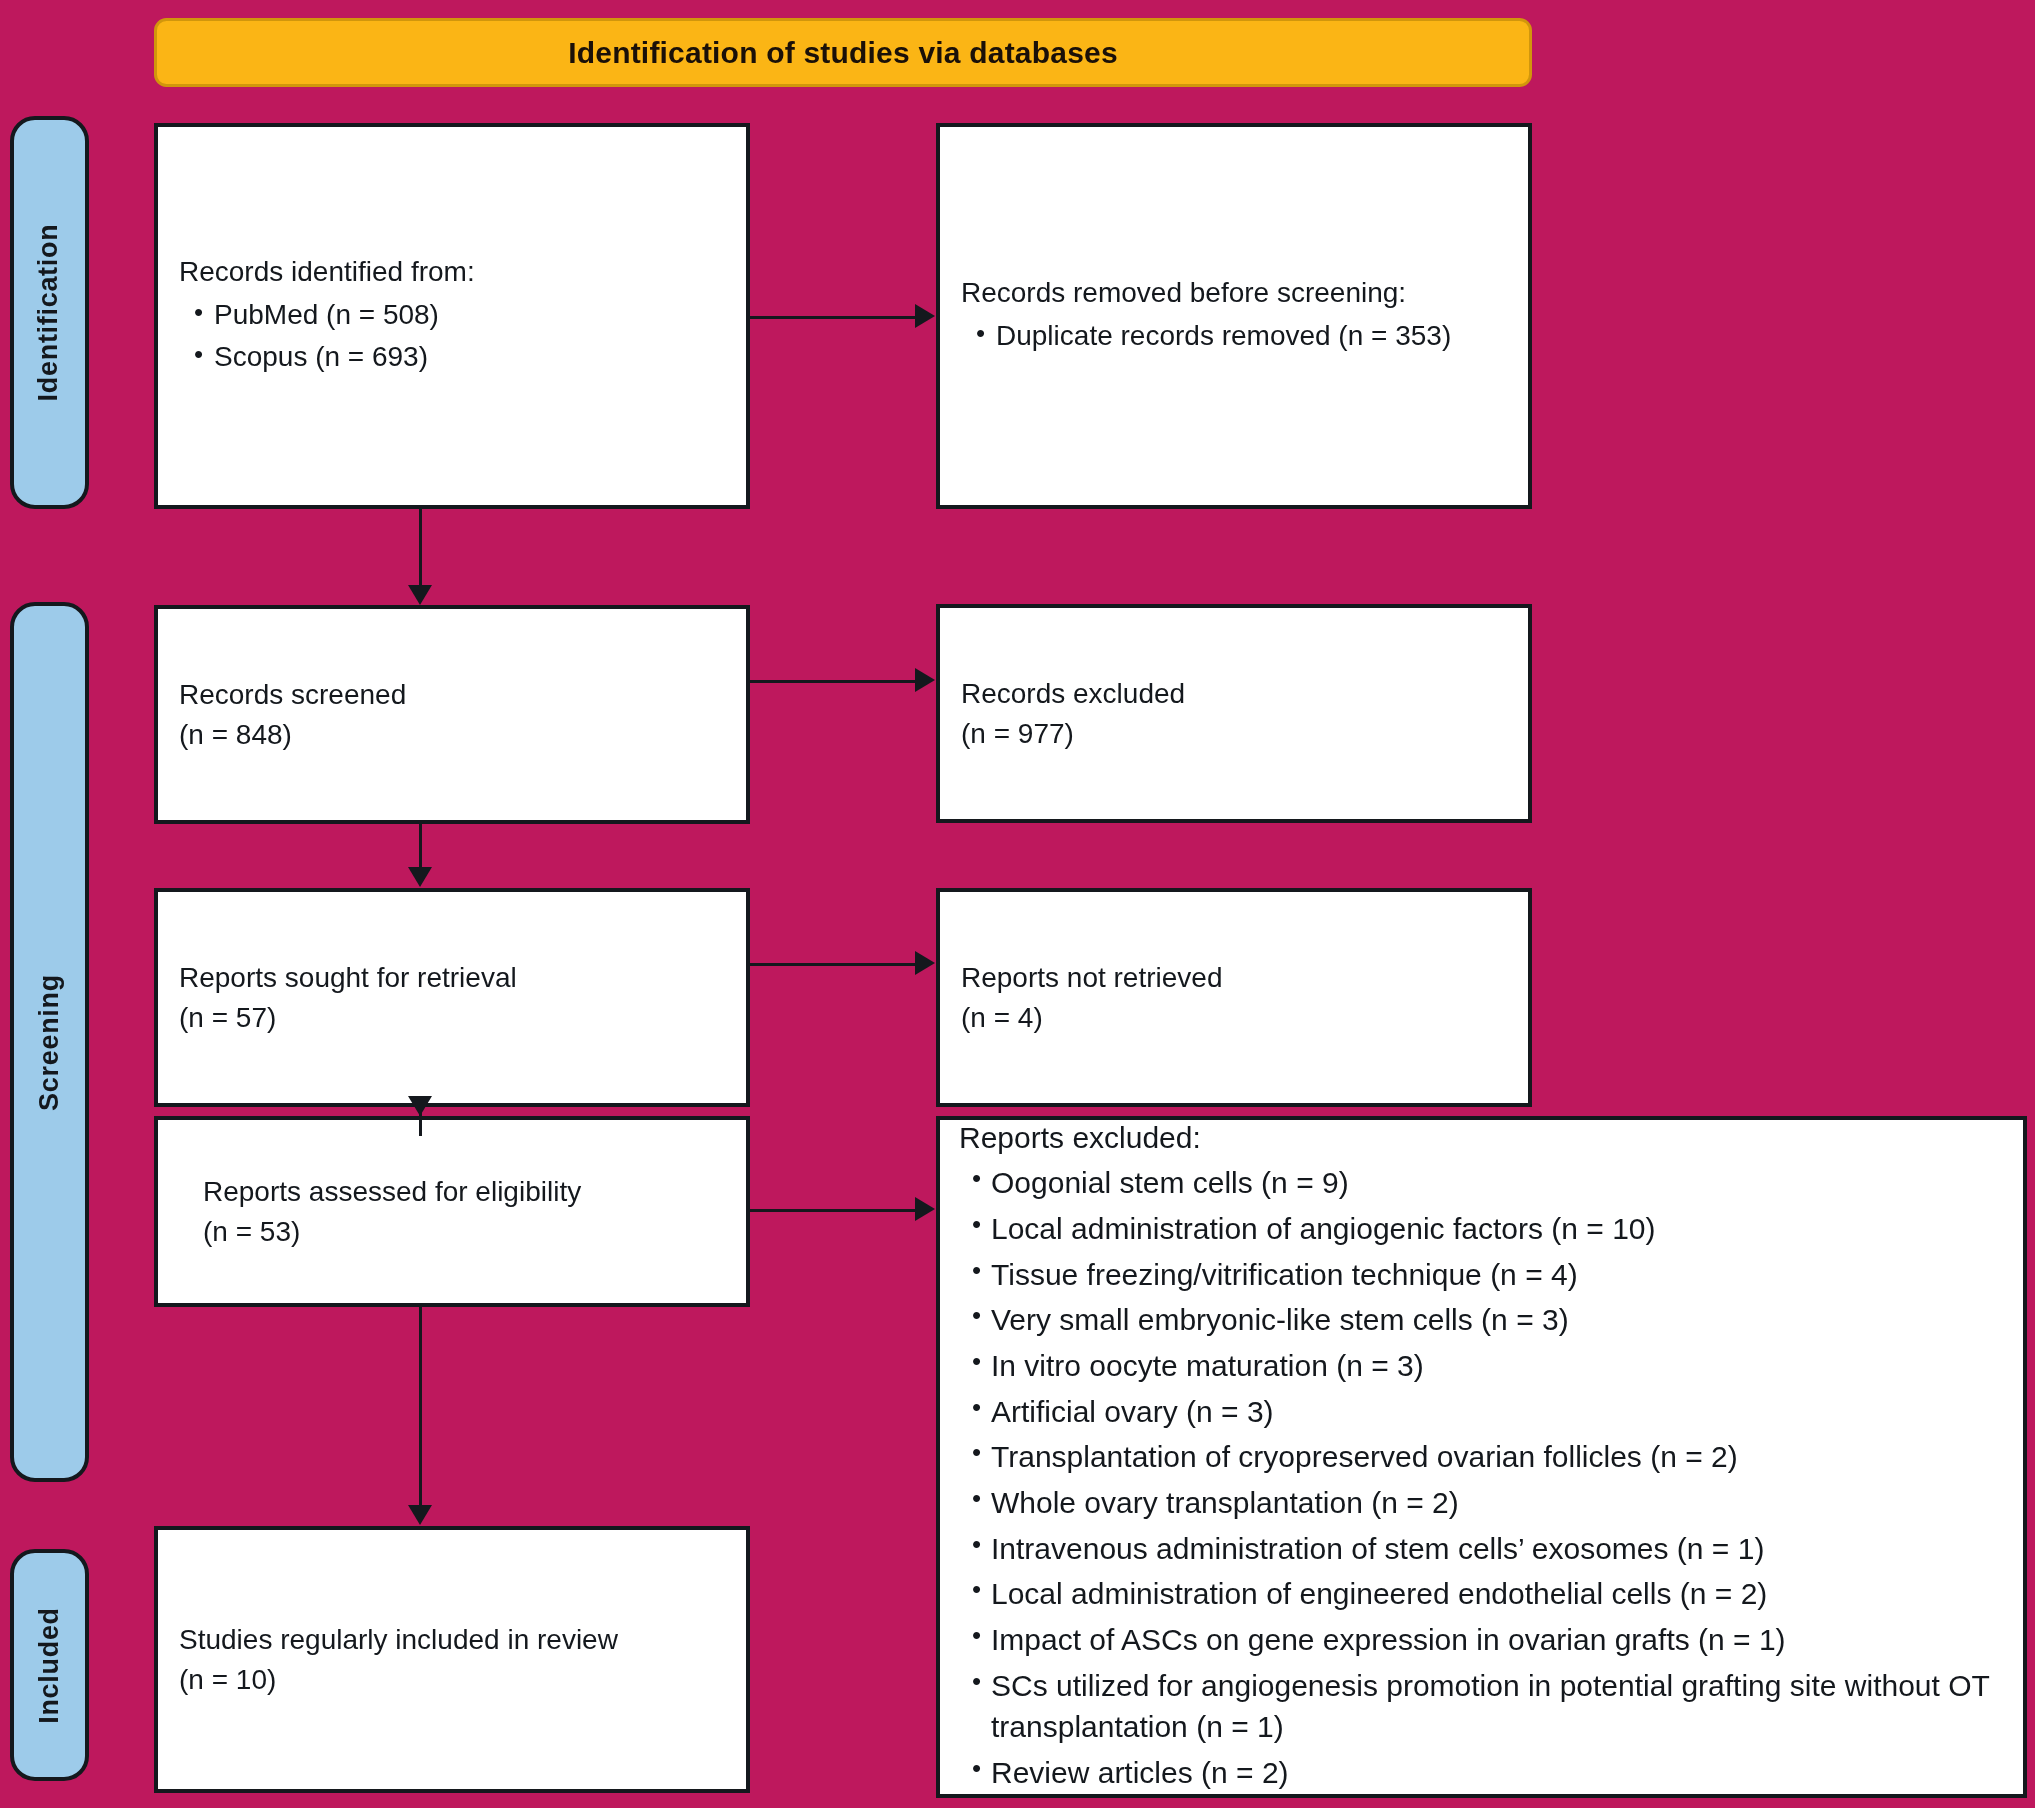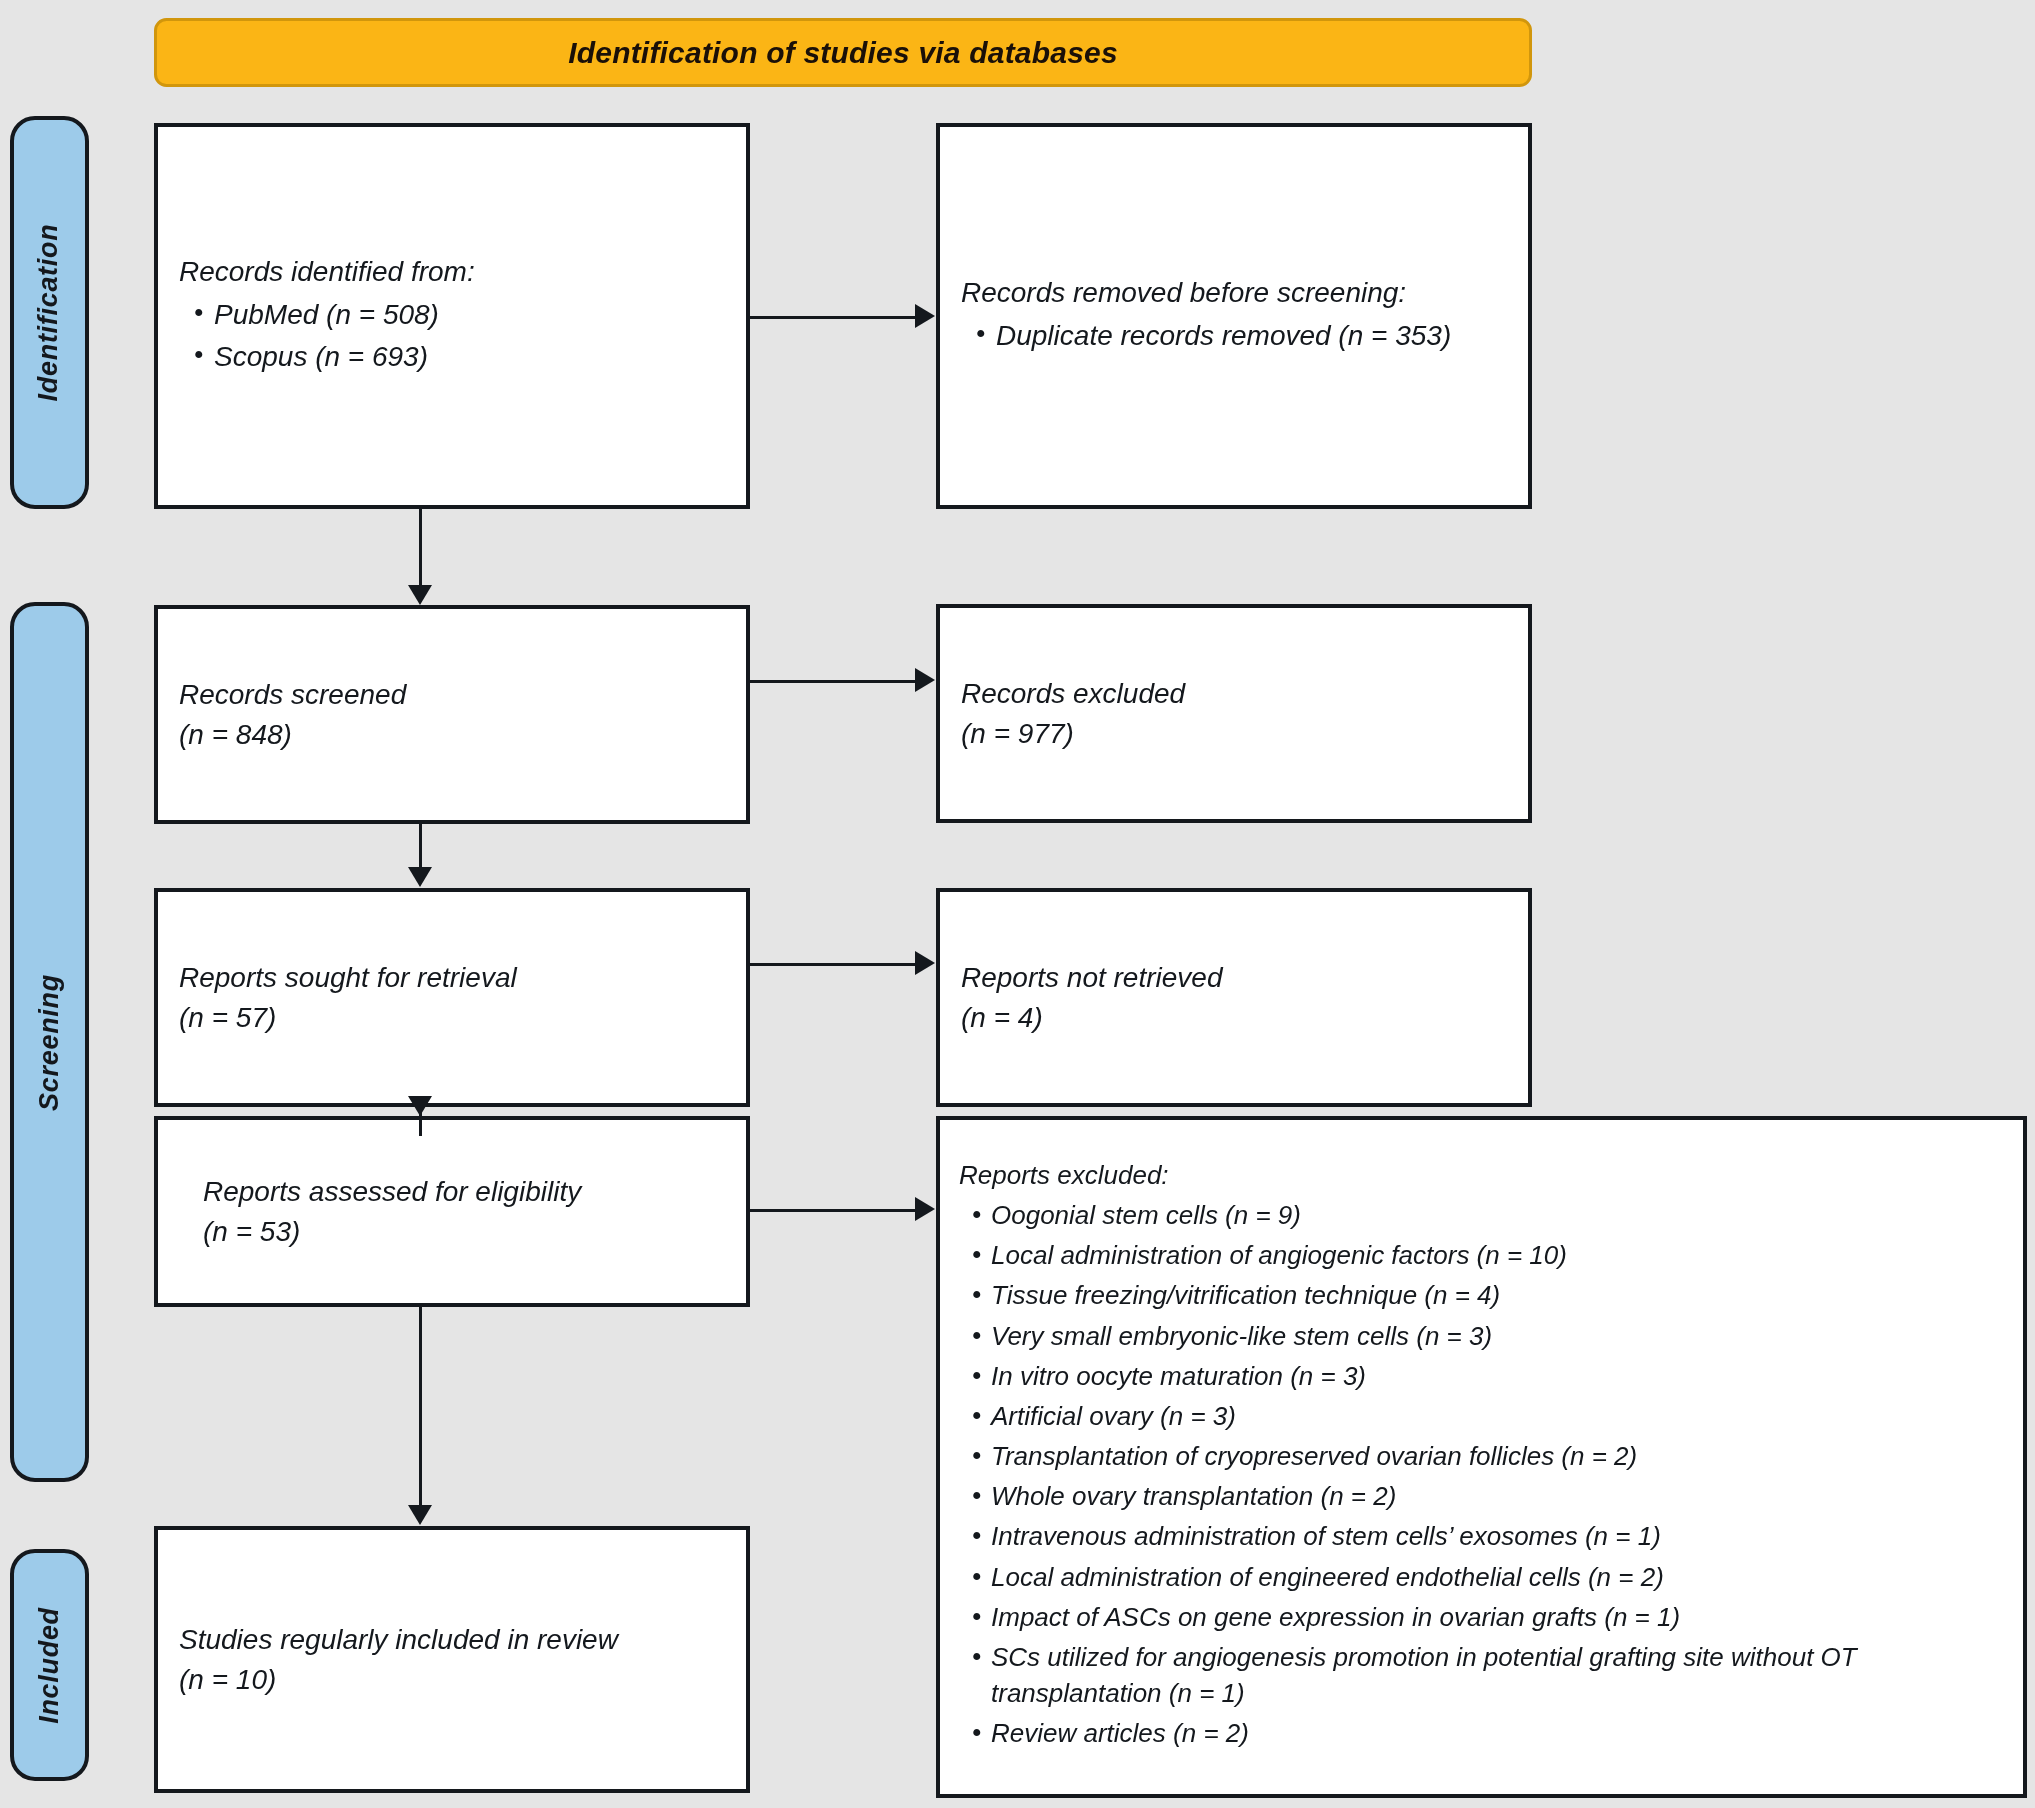--- a/index.html
+++ b/index.html
@@ -7,23 +7,22 @@
     padding: 0;
     background: #ffffff;
   }
   body {
     font-family: "Liberation Sans", sans-serif;
   }
   #canvas {
     position: relative;
     width: 2035px;
     height: 1808px;
-    background: #e5e5e5;
+    background: #be185d;
     overflow: hidden;
-    font-style: italic;
   }
 
   
   .banner {
     position: absolute;
     left: 154px;
     top: 18px;
     width: 1378px;
     height: 69px;
     background: #FBB515;
@@ -106,21 +105,21 @@
   #box-removed      { left: 936px; top: 123px;  width: 596px; height: 386px; }
   #box-screened     { left: 154px;  top: 605px; width: 596px; height: 219px; }
   #box-rec-excluded { left: 936px; top: 604px; width: 596px; height: 219px; }
   #box-sought       { left: 154px;  top: 888px; width: 596px; height: 219px; }
   #box-not-retr     { left: 936px; top: 888px; width: 596px; height: 219px; }
   #box-assessed     { left: 154px;  top: 1116px; width: 596px; height: 191px; padding-left: 45px; }
   #box-rep-excluded { left: 936px; top: 1116px; width: 1091px; height: 682px; padding: 0 19px; }
   #box-included     { left: 154px;  top: 1526px; width: 596px; height: 267px; }
 
   #box-rep-excluded .box-text,
-  #box-rep-excluded li { font-size: 26px; line-height: 1.38; }
+  #box-rep-excluded li { font-size: 30px; line-height: 1.38; }
   #box-rep-excluded ul { padding-left: 32px; }
   #box-rep-excluded li { margin: 4.3px 0; }
   #box-rep-excluded li::before { left: -19px; }
 
   
   .conn { position: absolute; background: #14181d; }
   .conn-h { height: 3.3px; }
   .conn-v { width: 3.3px; }
   .arrow-right {
     position: absolute;

